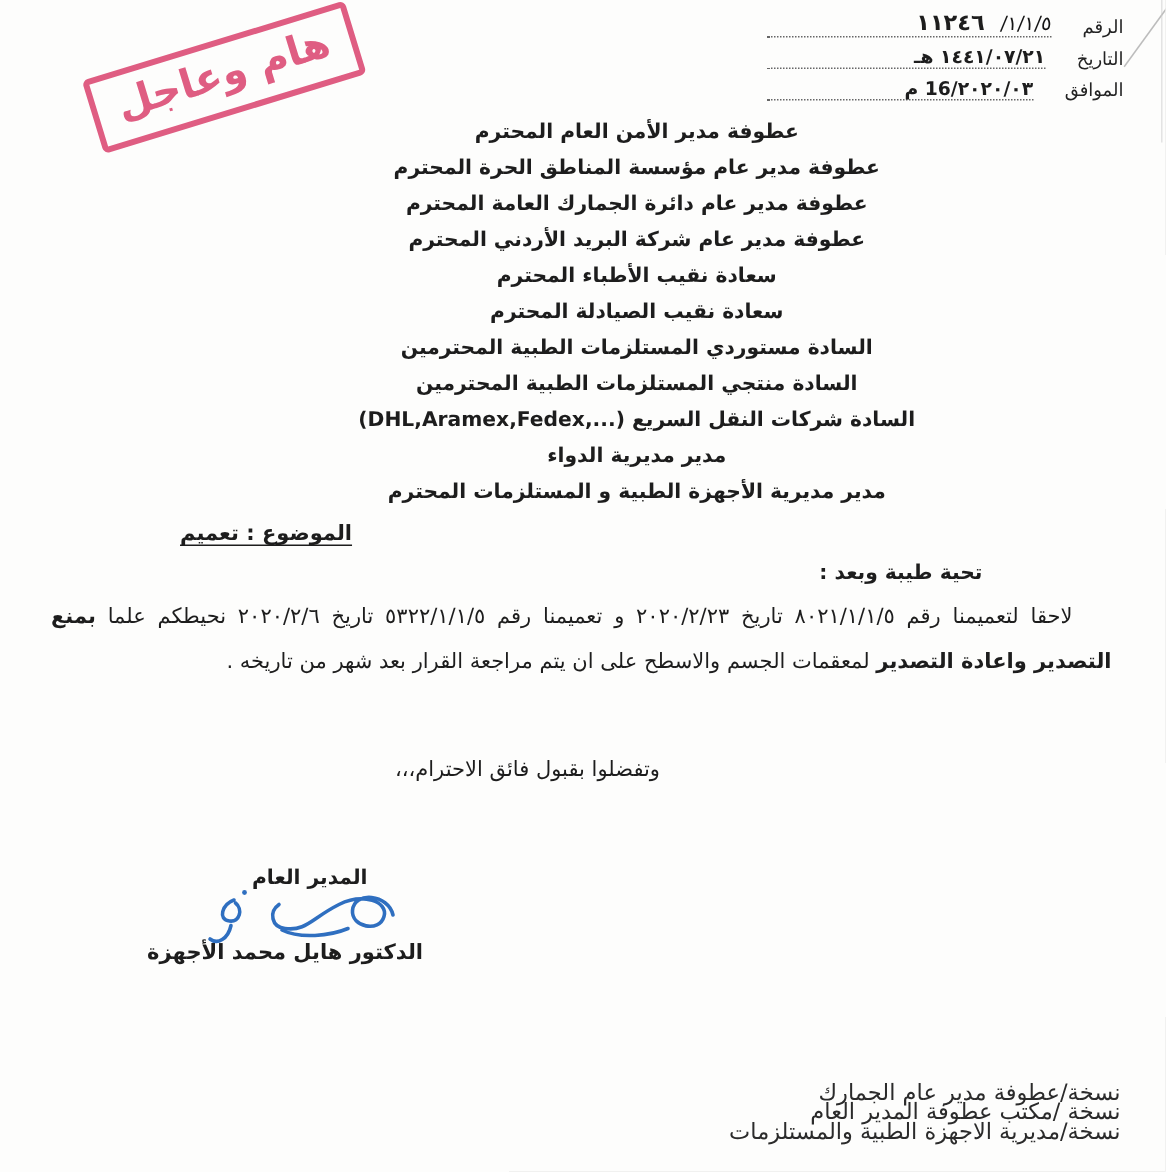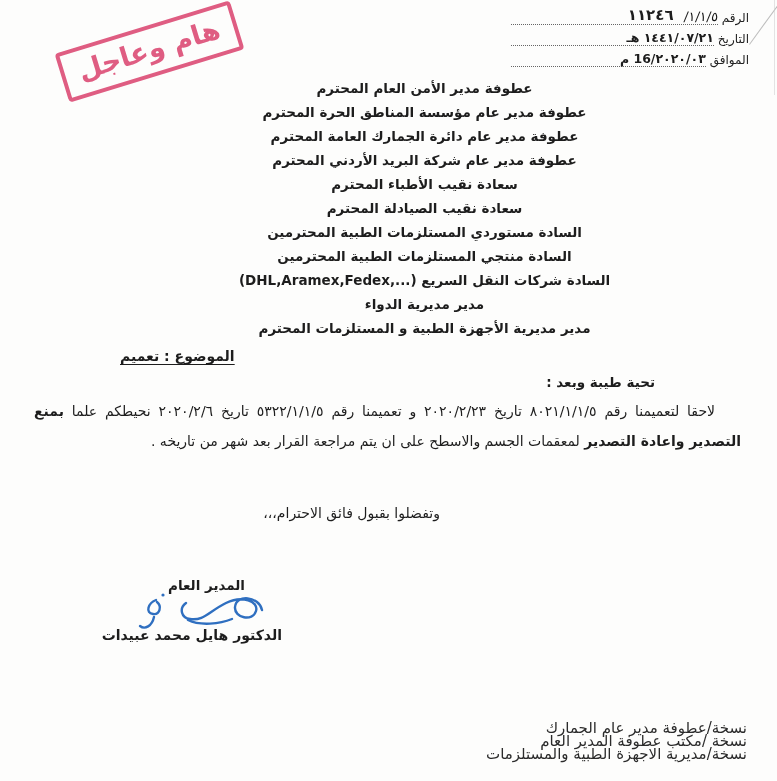--- a/index.html
+++ b/index.html
@@ -26,21 +26,21 @@
     padding:4px 14px 8px 14px;
     color:#dd5078;
     font-size:27px;font-weight:bold;
     letter-spacing:1px;
     opacity:.92;
   }
 
   
   .hdr{position:absolute;top:4px;right:28px;width:238px;font-size:12px;}
   .hdr-row{display:flex;flex-direction:row;align-items:flex-end;height:21px;}
-  .hdr-label{flex:0 0 auto;padding-left:4px;color:#222;}
+  .hdr-label{flex:0 0 auto;padding-left:21px;color:#222;}
   .hdr-line{flex:1 1 auto;border-bottom:1px dotted #666;display:flex;align-items:flex-end;justify-content:flex-start;gap:10px;padding-bottom:0;}
   .hdr-value{font-weight:bold;font-size:12.5px;white-space:nowrap;text-align:right;}
   .hdr-num-hand{font-size:13px;color:#141414;transform:skewX(-6deg);display:inline-block;direction:ltr;}
   .hdr-num-stamped{font-weight:bold;font-size:15px;letter-spacing:3px;direction:ltr;display:inline-block;}
 
   
   .recipients{
     position:absolute;top:76px;left:0;right:0;
     text-align:center;
     transform:translateX(36px); 
@@ -137,21 +137,21 @@
   <div class="sig-title">المدير العام</div>
   <svg class="sig-ink" viewBox="0 0 170 52" xmlns="http://www.w3.org/2000/svg">
     <g fill="none" stroke="#2f6fc0" stroke-width="2.4" stroke-linecap="round" stroke-linejoin="round">
       <path d="M158 20 C155 6 132 4 131 17 C130 28 149 32 152 21 C155 11 138 5 122 13 C104 22 100 31 86 29 C77 28 75 18 82 13"></path>
       <path d="M84 30 C96 36 116 34 128 29"></path>
       <path d="M52 10 C44 13 41 23 49 24 C56 25 58 16 53 12"></path>
       <path d="M50 27 C48 36 41 40 36 36"></path>
       <circle cx="59" cy="5" r="1.6" fill="#2f6fc0" stroke="none"></circle>
     </g>
   </svg>
-  <div class="sig-name">الدكتور هايل محمد عبيدات</div>
+  <div class="sig-name">الدكتور هايل محمد الأجهزة</div>
 
   <div class="footer">
     <div>نسخة/عطوفة مدير عام الجمارك</div>
     <div>نسخة /مكتب عطوفة المدير العام</div>
     <div>نسخة/مديرية الاجهزة الطبية والمستلزمات</div>
   </div>
 
 </div>
 
 </body></html>

